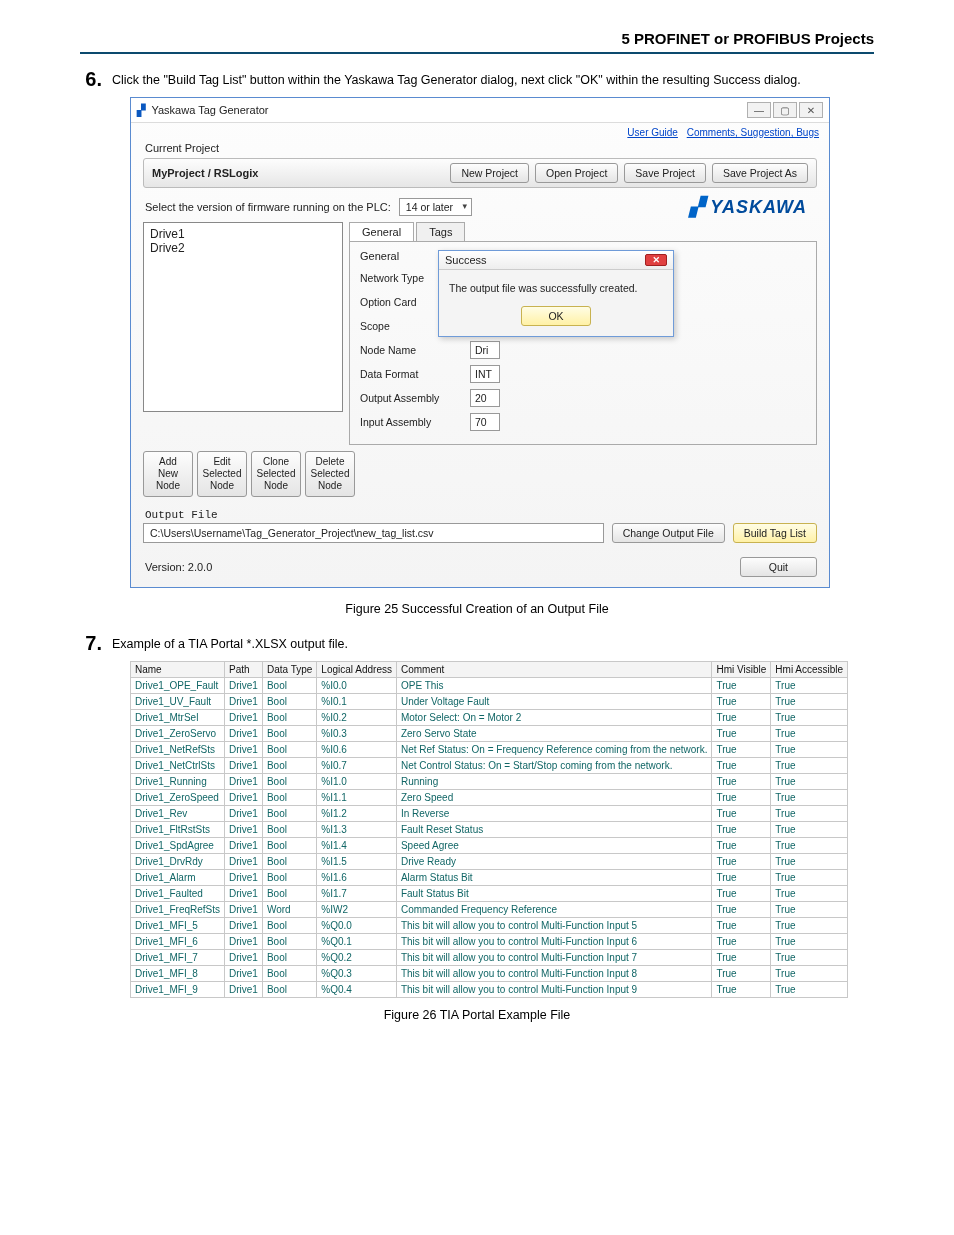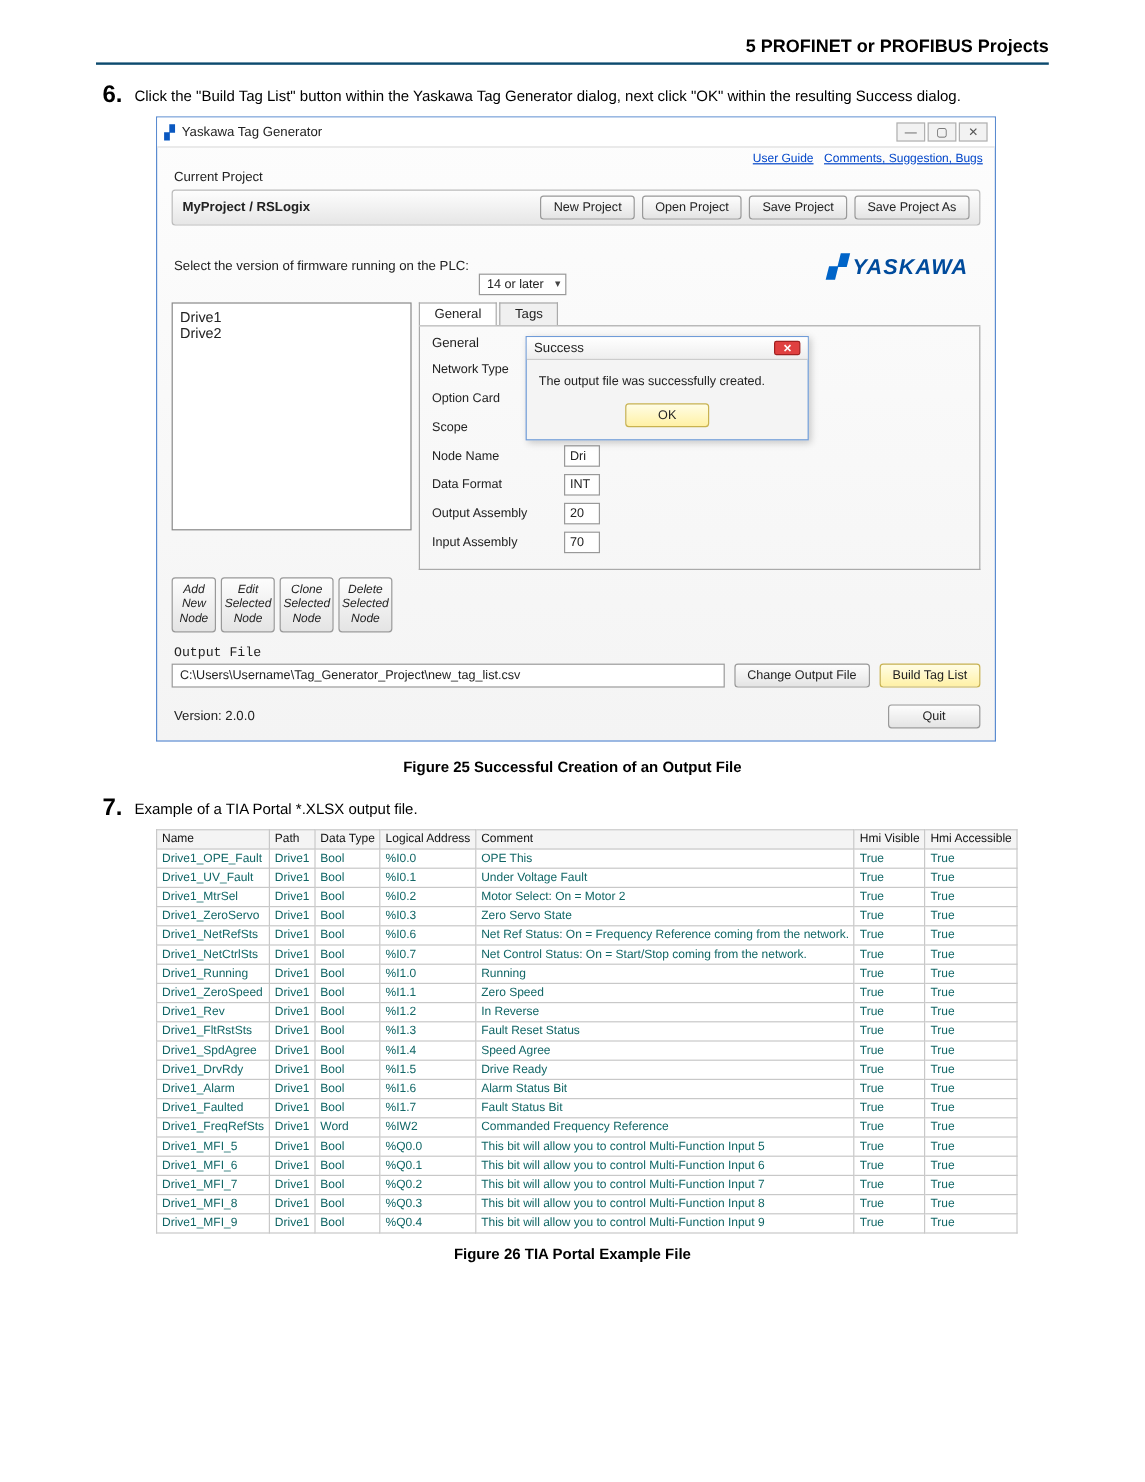--- a/index.html
+++ b/index.html
@@ -9,21 +9,21 @@
     background: #fff;
     color: #000;
     width: 954px;
   }
   .page { padding: 30px 80px 40px 80px; }
   .hdr { border-bottom: 2px solid #0c4a6e; padding-bottom: 4px; text-align: right; margin-bottom: 14px; }
   .hdr-title { font-weight: bold; font-size: 15px; }
   .step { display: flex; align-items: flex-start; gap: 10px; margin-bottom: 6px; }
   .step-num { font-size: 20px; font-weight: bold; width: 22px; text-align: right; flex-shrink: 0; }
   .step-txt { font-size: 12.5px; line-height: 1.4; padding-top: 4px; }
-  .fig-caption { text-align: center; font-weight: bold; font-size: 12.5px; margin: 10px 0 16px 0; }
+  .fig-caption { text-align: center; font-weight: normal; font-size: 12.5px; margin: 10px 0 16px 0; }
 
   
   .app-window {
     margin: 0 auto 14px 50px;
     width: 700px;
     border: 1px solid #5a8bd0;
     background: linear-gradient(#fdfdfd,#f4f4f4);
     font-size: 11px;
     color: #222;
   }
@@ -47,21 +47,21 @@
     background: linear-gradient(#fdfdfd,#e6e6e6); border:1px solid #bbb; border-radius:3px;
   }
   .proj-bar .btns { display:flex; gap:6px; }
   .ybtn {
     background: linear-gradient(#fdfdfd,#e4e4e4);
     border:1px solid #999; border-radius:3px;
     padding: 3px 10px; font-size:10.5px; color:#222;
   }
   .ybtn.primary { background: linear-gradient(#fffde5,#fff1a6); border-color:#c8b250;}
   .fw-row { display:flex; align-items:center; gap:8px; padding: 10px 14px 6px 14px; }
-  .fw-sel { border:1px solid #999; padding:2px 18px 2px 6px; background:#fff; font-size:10.5px; position:relative;margin-top:30px;}
+  .fw-sel { border:1px solid #999; padding:2px 18px 2px 6px; background:#fff; font-size:10.5px; position:relative;}
   .fw-sel::after{content:"▾"; position:absolute; right:4px; top:2px; font-size:9px; color:#444;}
   .logo { position:absolute; right:22px; font-style:italic; font-weight:bold; font-size:18px; color:#004b9c; letter-spacing:1px;}
   .logo .slashes{color:#0064c8;}
   .body-split { display:flex; margin: 0 12px; gap:0; position:relative;}
   .left-pane {
     width: 200px; height: 190px;
     border:1px solid #888; background:#fff;
     padding:4px 6px; font-size:12px;
   }
   .tabs { display:flex; border-bottom:1px solid #aaa; font-size:11px; }
@@ -203,21 +203,21 @@
             <span class="close-x">✕</span>
           </div>
           <div class="modal-body">The output file was successfully created.</div>
           <div class="modal-ok">
             <button class="ybtn primary">OK</button>
           </div>
         </div>
       </div>
     </div>
 
-    <div class="node-row" id="node-row" style="width:184px;font-style:italic;">
+    <div class="node-row" id="node-row" style="width:212px;">
         <div class="node-btn">Add<br>New<br>Node</div>
         <div class="node-btn">Edit<br>Selected<br>Node</div>
         <div class="node-btn">Clone<br>Selected<br>Node</div>
         <div class="node-btn">Delete<br>Selected<br>Node</div>
       </div>
 
     <div class="out-label">Output File</div>
     <div class="out-row">
       <div class="out-path">C:\Users\Username\Tag_Generator_Project\new_tag_list.csv</div>
       <button class="ybtn">Change Output File</button>

